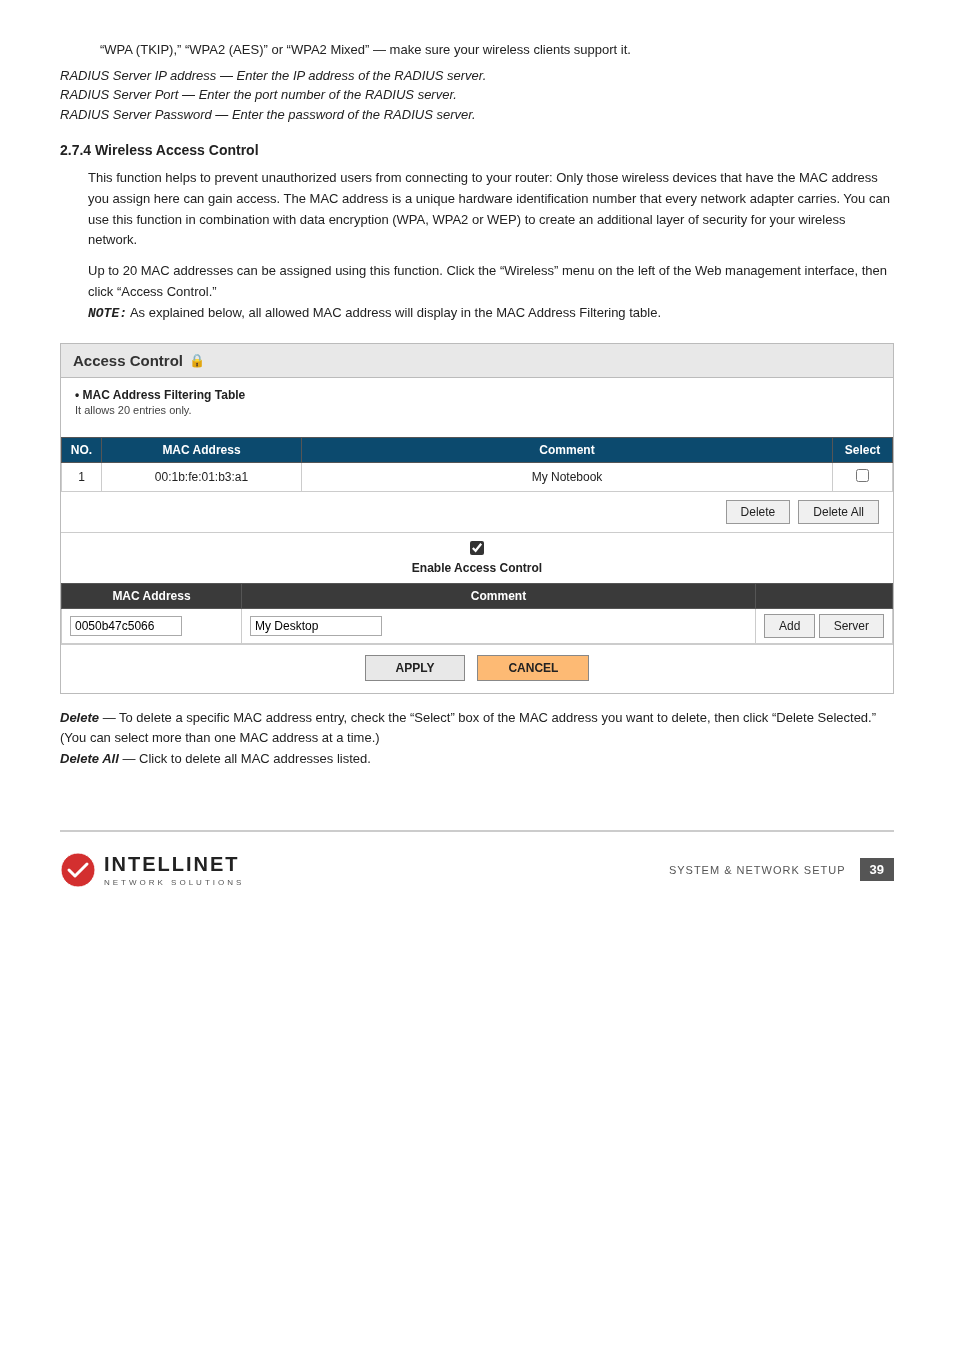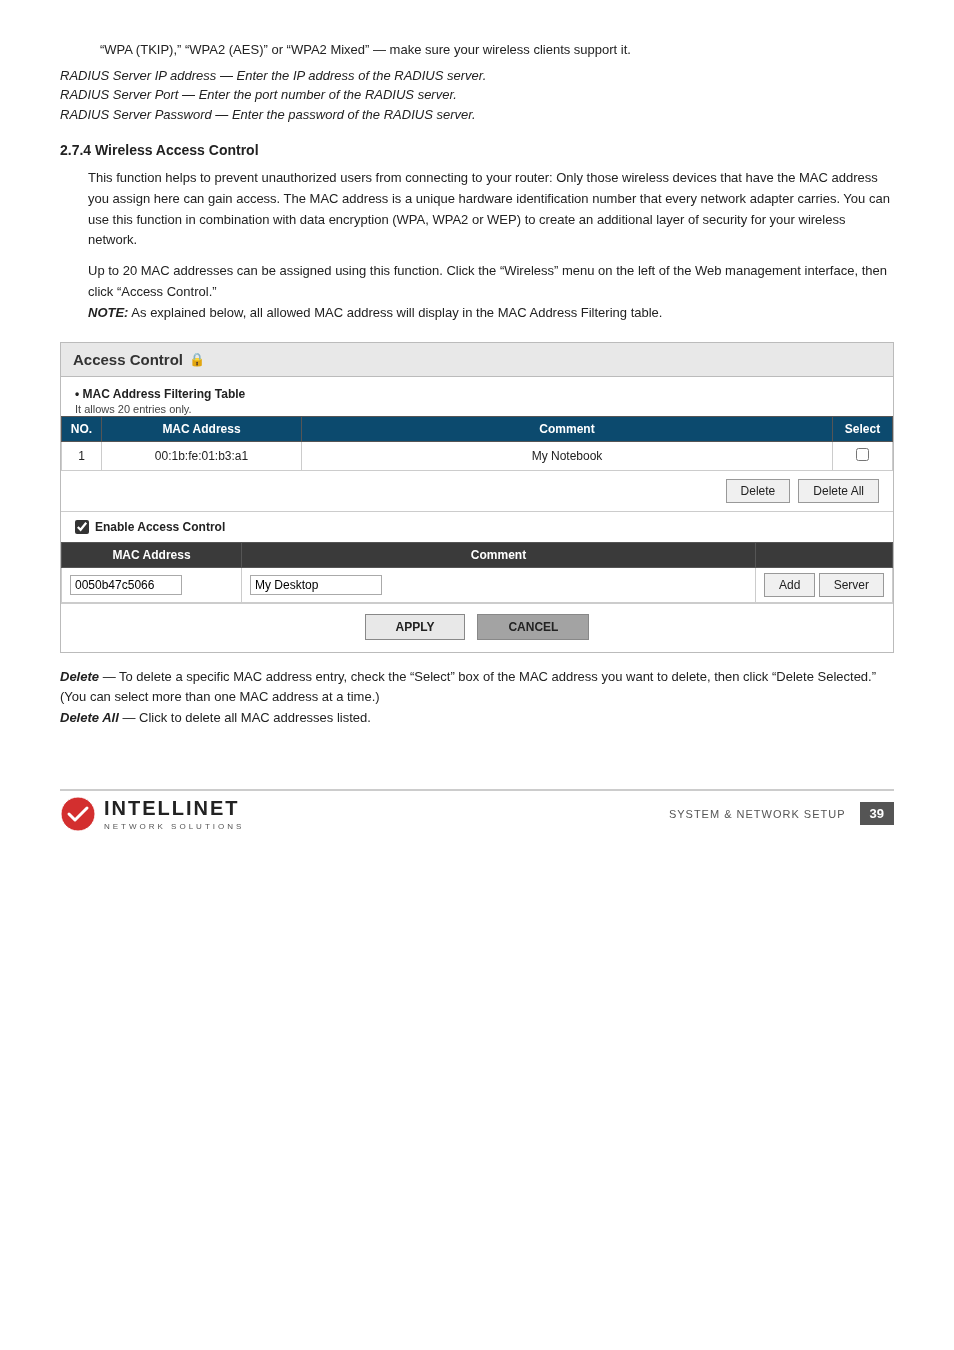--- a/index.html
+++ b/index.html
@@ -29,20 +29,21 @@
       color: #222;
     }
     .body-text {
       line-height: 1.6;
       margin-bottom: 10px;
       margin-left: 28px;
     }
     .note-bold {
       font-weight: bold;
       font-style: italic;
+      font-family: Liberation Mono, monospace;
     }
     
     .access-control-box {
       border: 1px solid #bbb;
       margin: 18px 0 14px 0;
       background: #fff;
     }
     .ac-header {
       background: #e8e8e8;
       padding: 8px 12px;
@@ -68,21 +69,21 @@
       padding: 10px 14px 2px 14px;
       font-size: 12px;
     }
     .mac-bullet {
       font-weight: bold;
       font-size: 12px;
     }
     .mac-sub-label {
       font-size: 11px;
       color: #444;
-      padding: 0 14px 1px 14px;
+      padding: 0 14px 21px 14px;
     }
     
     .mac-table {
       width: 100%;
       border-collapse: collapse;
       margin: 0;
     }
     .mac-table th {
       background: #0c4a6e;
       color: #fff;
@@ -119,20 +120,21 @@
       color: #222;
     }
     .enable-row {
       padding: 8px 14px;
       display: flex;
       align-items: center;
       gap: 6px;
       font-size: 12px;
       font-weight: bold;
       border-top: 1px solid #ccc;
+      flex-direction: column;
     }
     .enable-checkbox {
       width: 14px;
       height: 14px;
     }
     
     .add-mac-table {
       width: 100%;
       border-collapse: collapse;
     }
@@ -181,36 +183,36 @@
       border: 1px solid #888;
       background: #e8e8e8;
       cursor: pointer;
       font-weight: bold;
       color: #222;
     }
     .btn-cancel {
       padding: 5px 30px;
       font-size: 12px;
       border: 1px solid #888;
-      background: #a3a3a3;
+      background: #fdba74;
       cursor: pointer;
       font-weight: bold;
       color: #222;
     }
     .footer-text {
       margin-top: 12px;
       line-height: 1.6;
     }
     .footer-text .italic { font-style: italic; }
     .footer-text .bold { font-weight: bold; }
     
     .page-footer {
       margin-top: 60px;
       border-top: 2px solid #ccc;
-      padding-top: 5px;
+      padding-top: 20px;
       display: flex;
       align-items: center;
       justify-content: space-between;
     }
     .logo-area {
       display: flex;
       align-items: center;
       gap: 8px;
     }
     .logo-icon {

